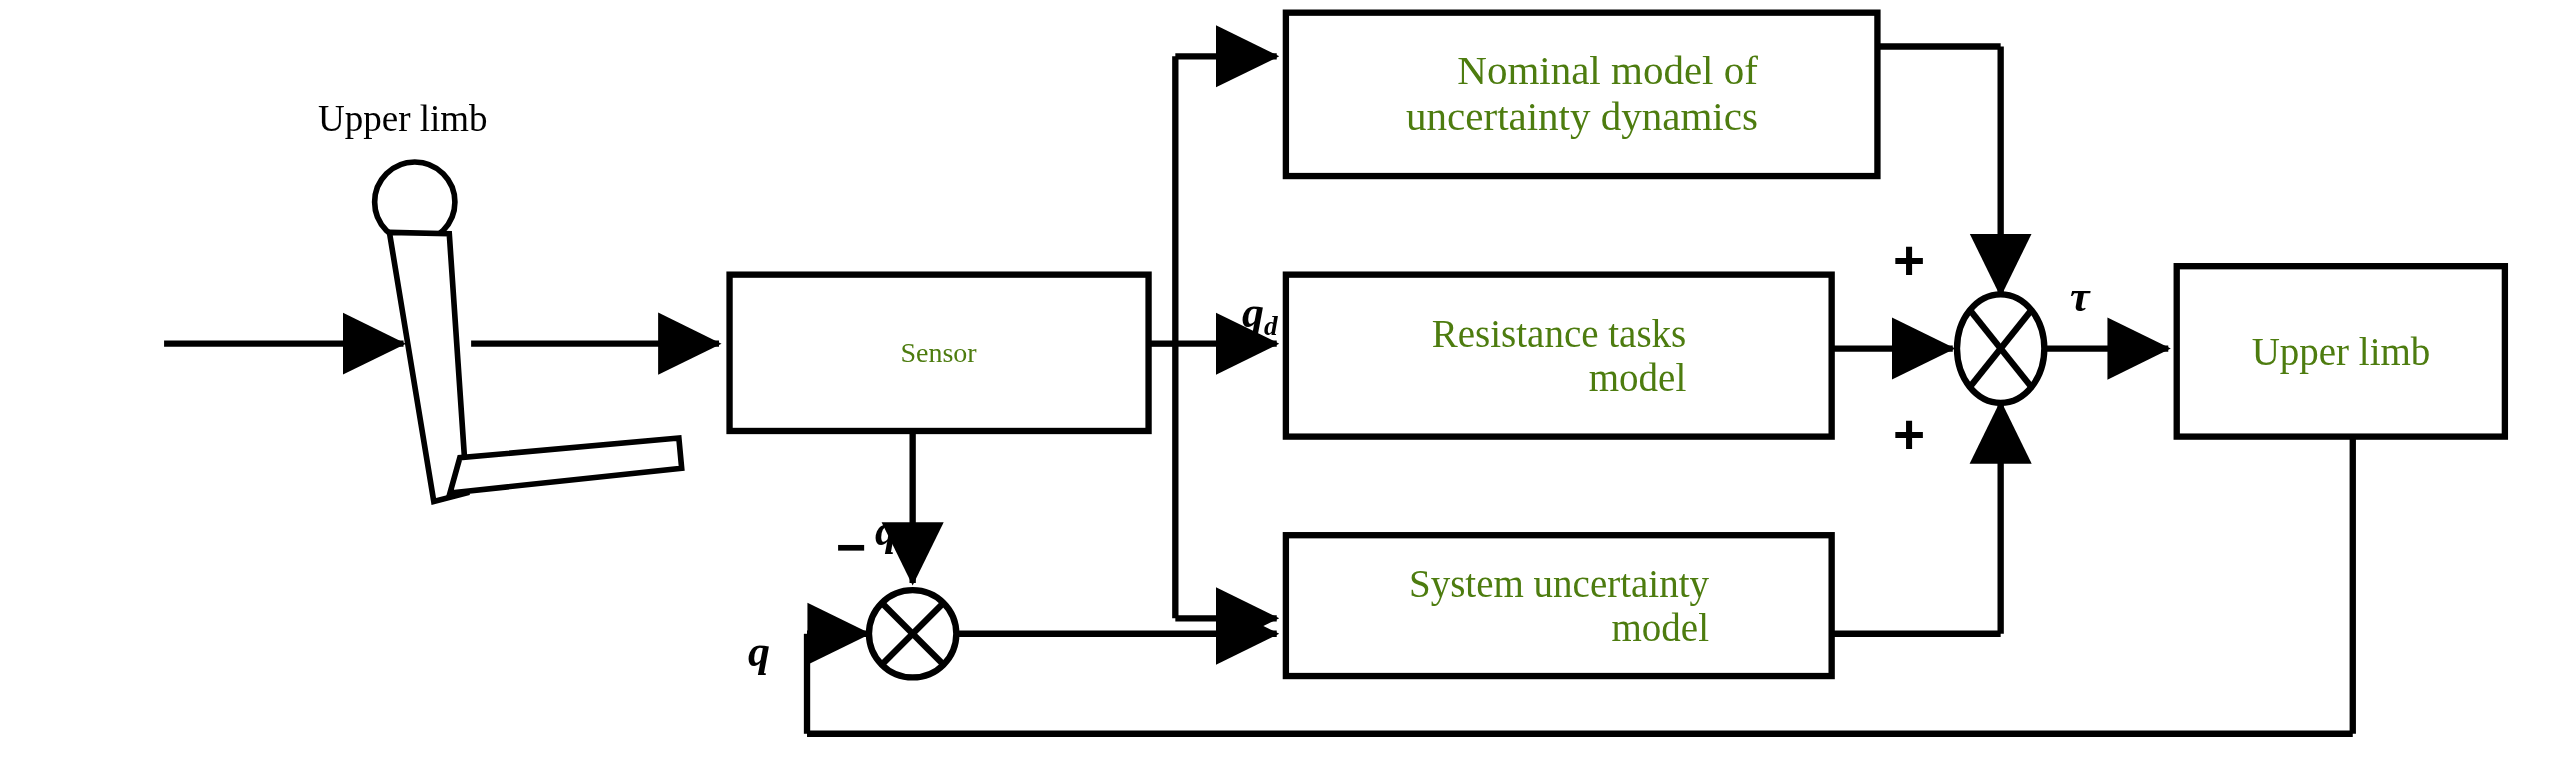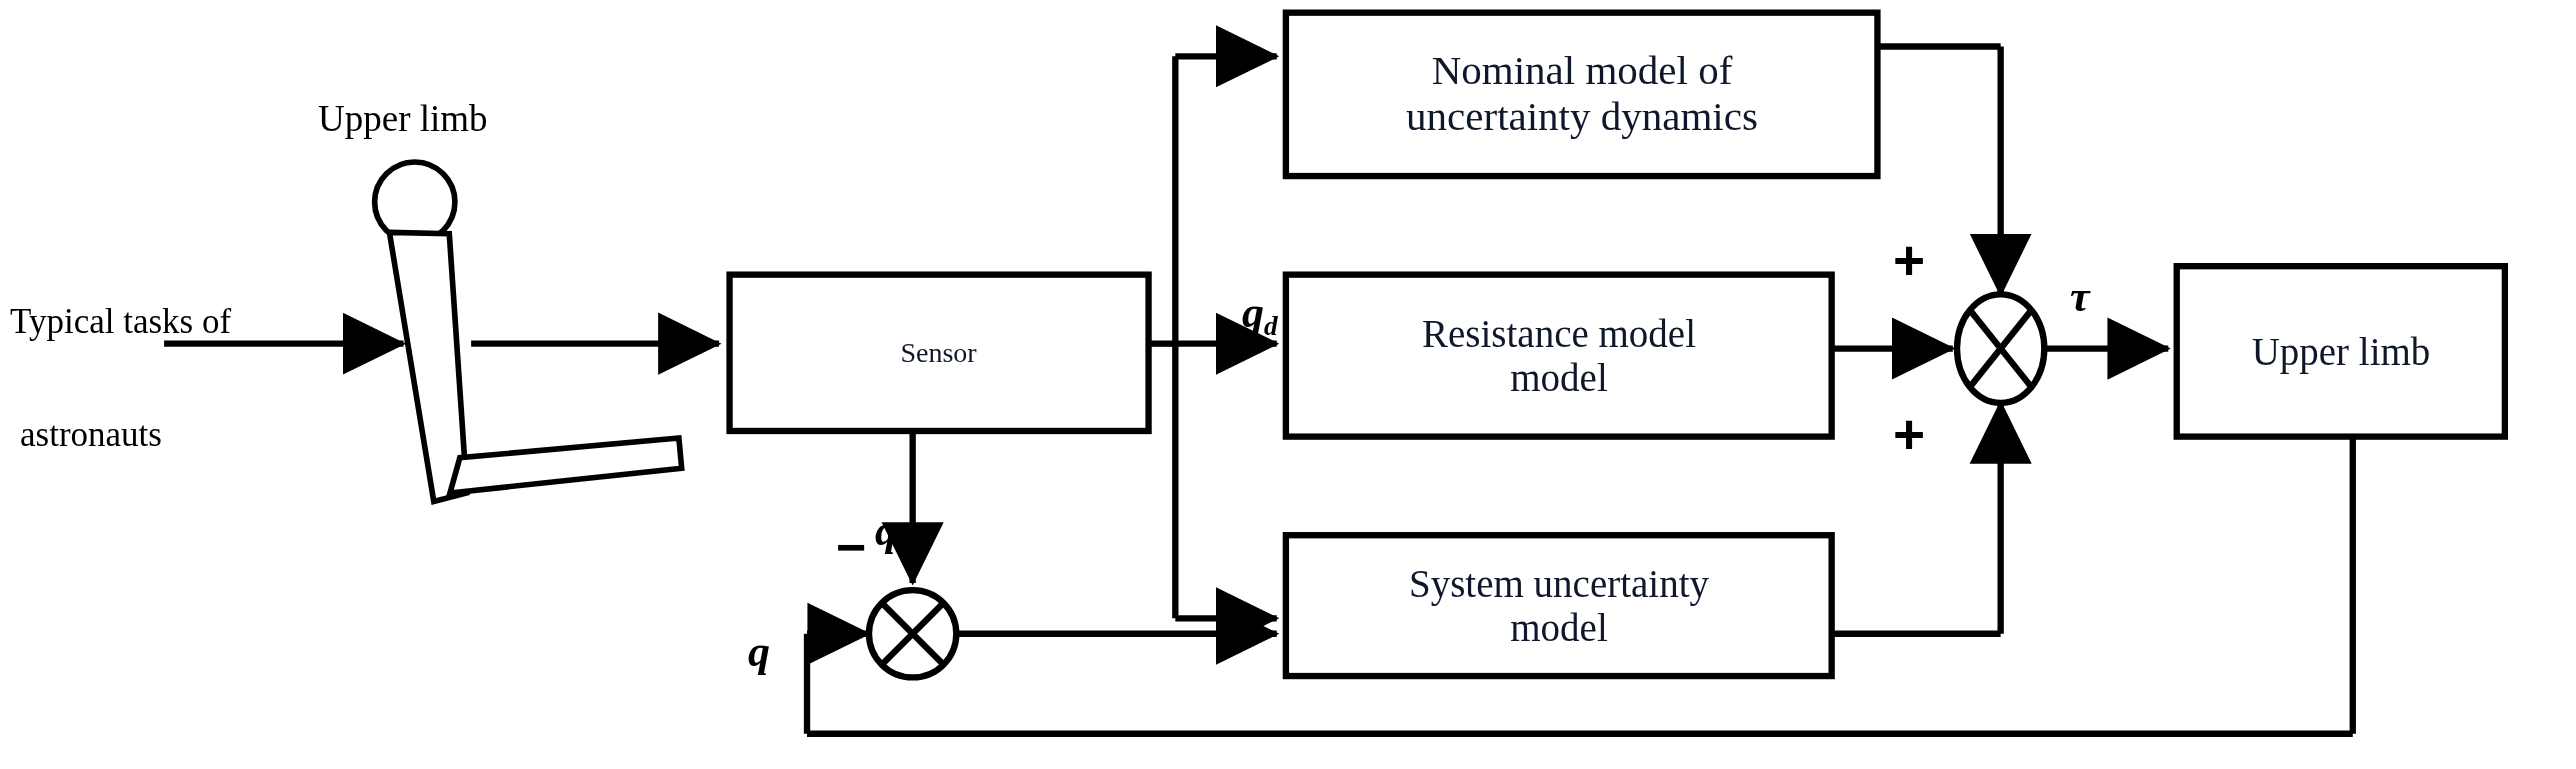--- a/index.html
+++ b/index.html
@@ -1,21 +1,21 @@
 <!DOCTYPE html>
 <html style="font-size:11.3px"><head>
 <meta charset="utf-8">
 <style>
   html,body{margin:0;padding:0;background:#ffffff;}
   body{width:2576px;height:769px;font-family:"Liberation Serif","DejaVu Serif",serif;}
   #stage{position:relative;width:2576px;height:769px;background:#fff;overflow:hidden;}
   svg.layer{position:absolute;left:0;top:0;width:2576px;height:769px;}
   .lbl{position:absolute;color:#000;line-height:1.08;white-space:pre;}
   .boxtext{position:absolute;display:flex;align-items:center;justify-content:center;
-           text-align:center;color:#0f172a;line-height:1.12;}
+           text-align:right;color:#4d7c0f;line-height:1.12;}
   .sym{font-style:italic;font-weight:bold;}
   .sub{font-size:0.62em;vertical-align:-0.28em;font-style:italic;font-weight:bold;}
   .opsign{position:absolute;font-weight:bold;color:#000;line-height:1;font-family:"Liberation Sans","DejaVu Sans",sans-serif;}
 </style>
 </head>
 <body>
 
 <div id="stage">
 
   <svg class="layer" viewBox="0 0 3656 1092" xmlns="http://www.w3.org/2000/svg">
@@ -80,43 +80,39 @@
       <ellipse cx="2840" cy="495" rx="62" ry="77"></ellipse>
     </g>
     <g stroke="#000" fill="none" stroke-width="9">
       <line x1="1251" y1="856" x2="1339" y2="944"></line>
       <line x1="1339" y1="856" x2="1251" y2="944"></line>
       <line x1="2796" y1="440" x2="2884" y2="550"></line>
       <line x1="2884" y1="440" x2="2796" y2="550"></line>
     </g>
   </svg>
 
-  <div class="lbl" style="left:10px;top:227px;width:162px;font-size:35px;text-align:center;">
-    <div>Typical tasks of</div>
-    <div>astronauts</div>
-  </div>
 
   <div class="lbl" style="left:318px;top:99px;font-size:37px;">Upper limb</div>
 
   <div class="boxtext" style="left:729px;top:275px;width:419px;height:156px;font-size:28px;">
     <div>
       <div>Sensor</div>
     </div>
   </div>
 
   <div class="boxtext" style="left:1286px;top:12.7px;width:592px;height:163px;font-size:41px;">
     <div>
       <div>Nominal model of</div>
       <div>uncertainty dynamics</div>
     </div>
   </div>
 
   <div class="boxtext" style="left:1286px;top:275px;width:546px;height:162px;font-size:39px;">
     <div>
-      <div>Resistance model</div>
+      <div>Resistance tasks</div>
       <div>model</div>
     </div>
   </div>
 
   <div class="boxtext" style="left:1286px;top:535px;width:546px;height:141px;font-size:39px;">
     <div>
       <div>System uncertainty</div>
       <div>model</div>
     </div>
   </div>

